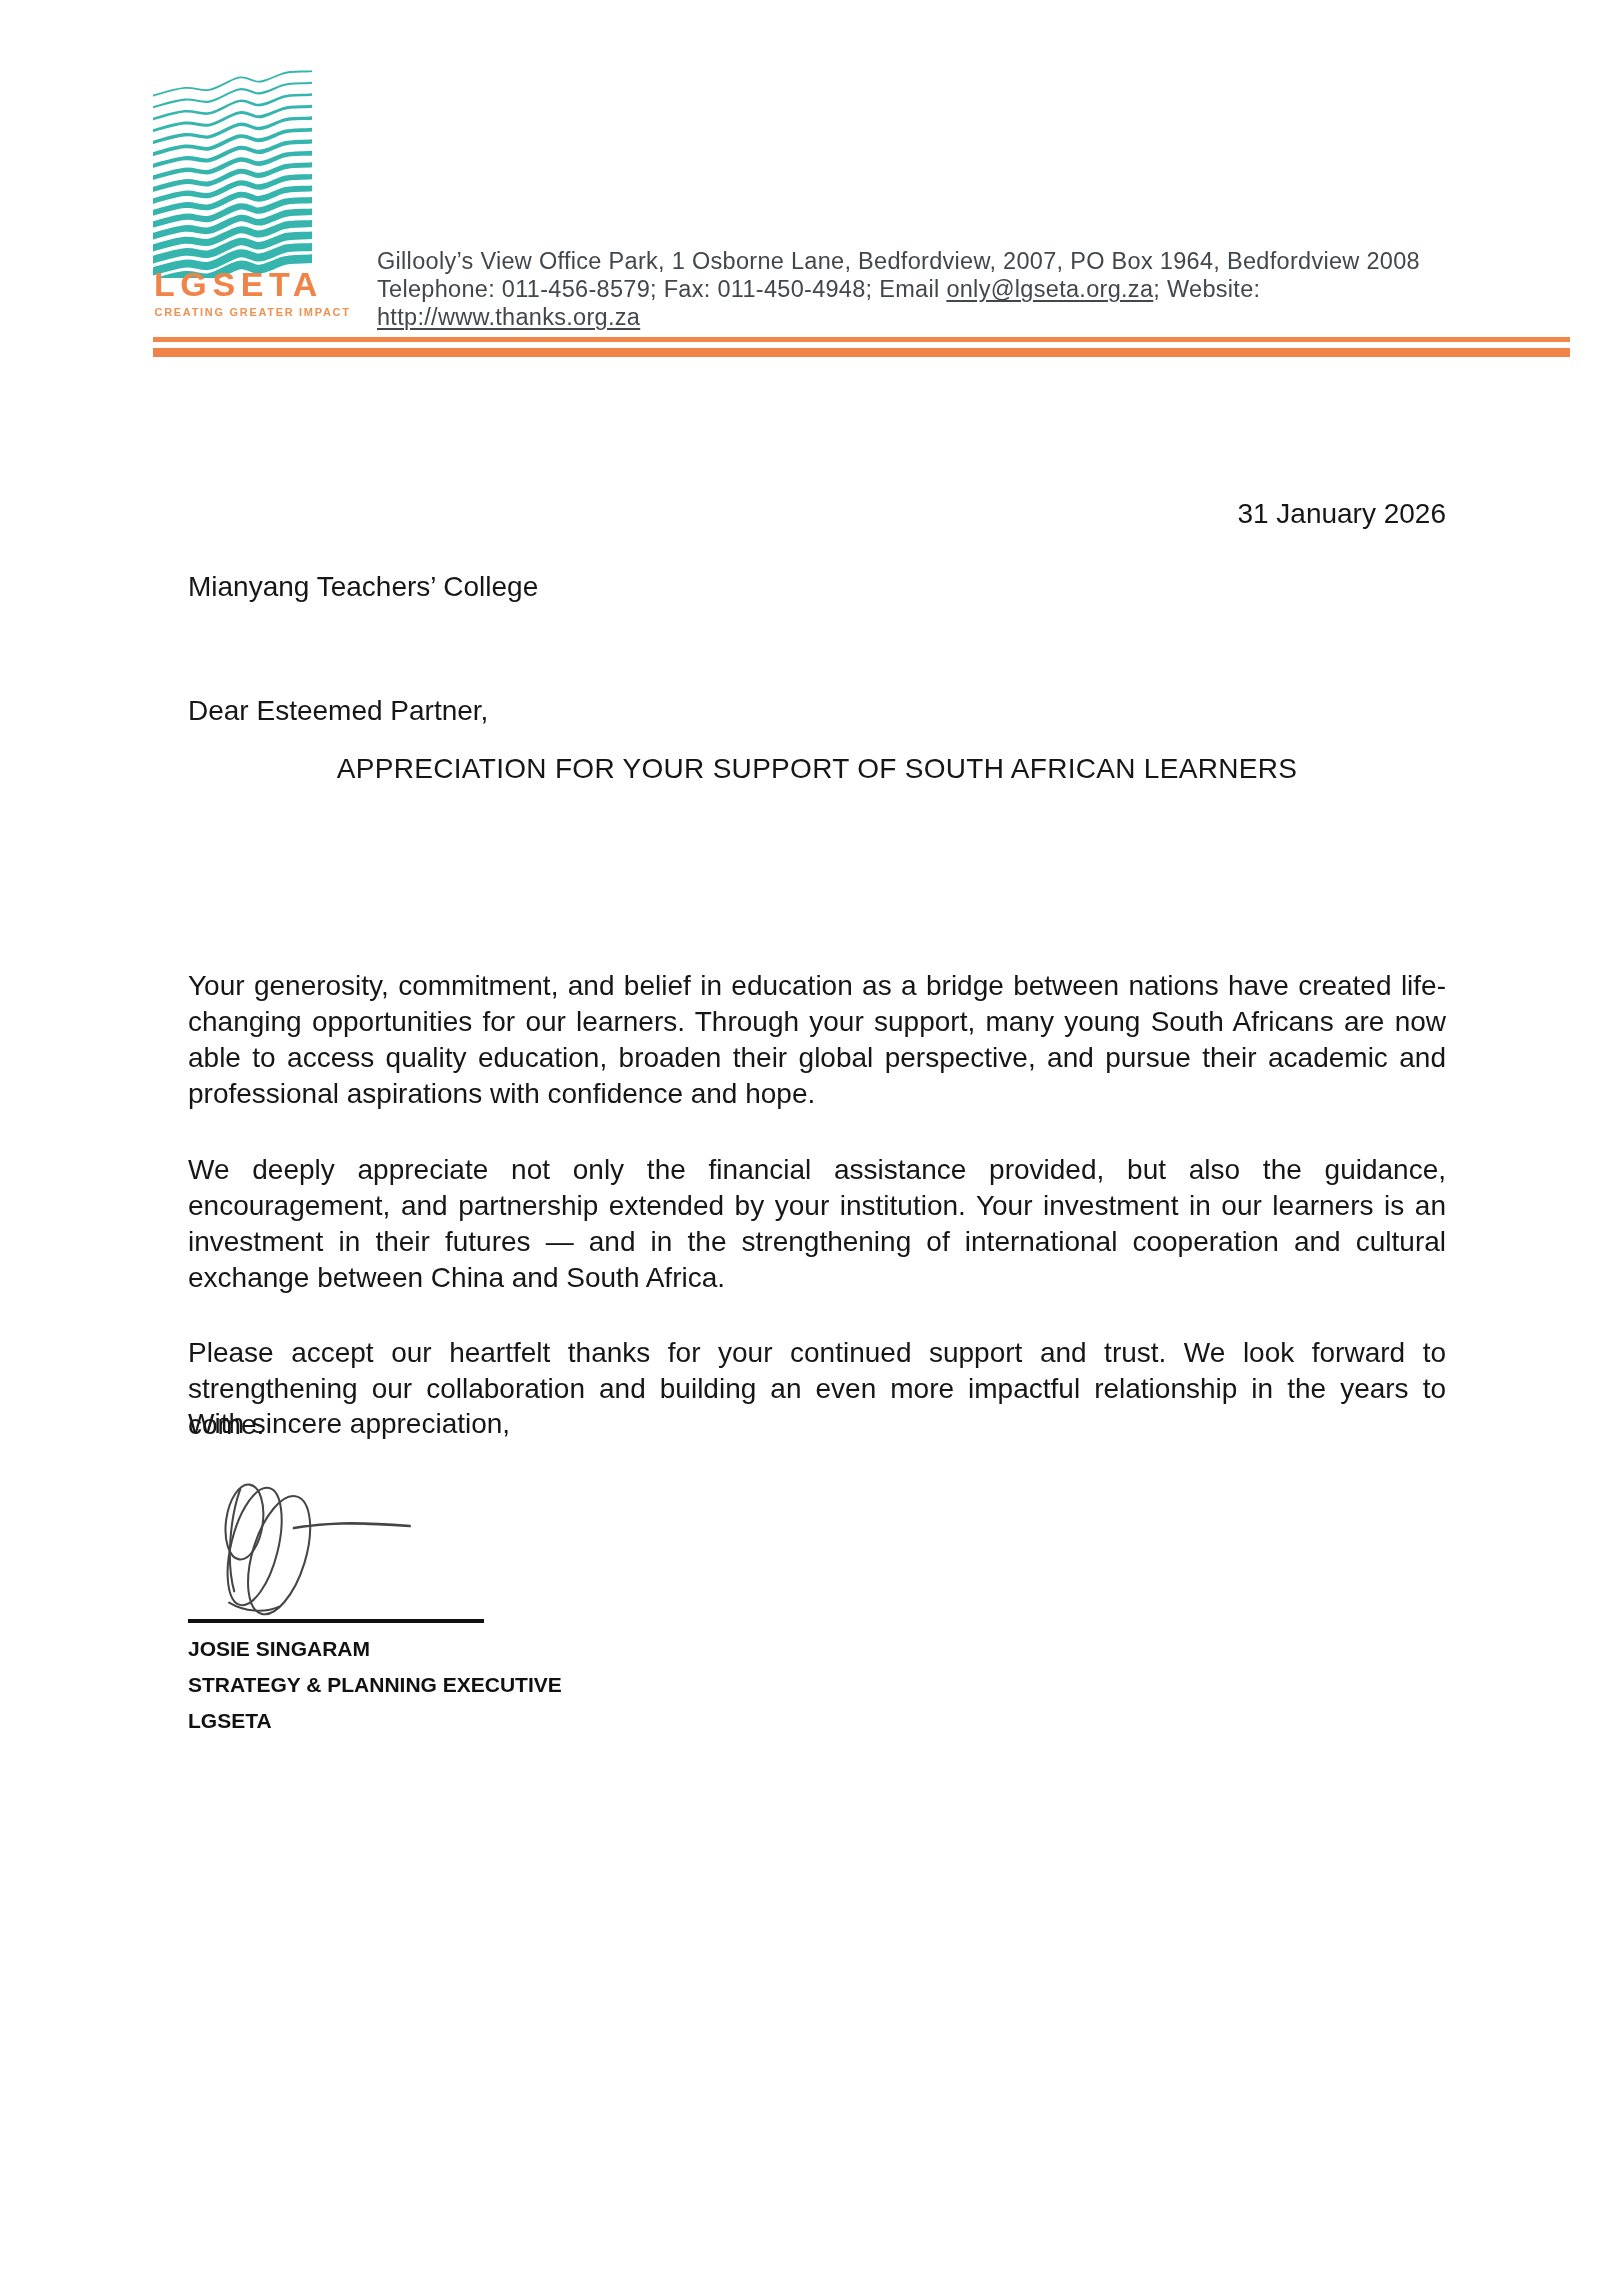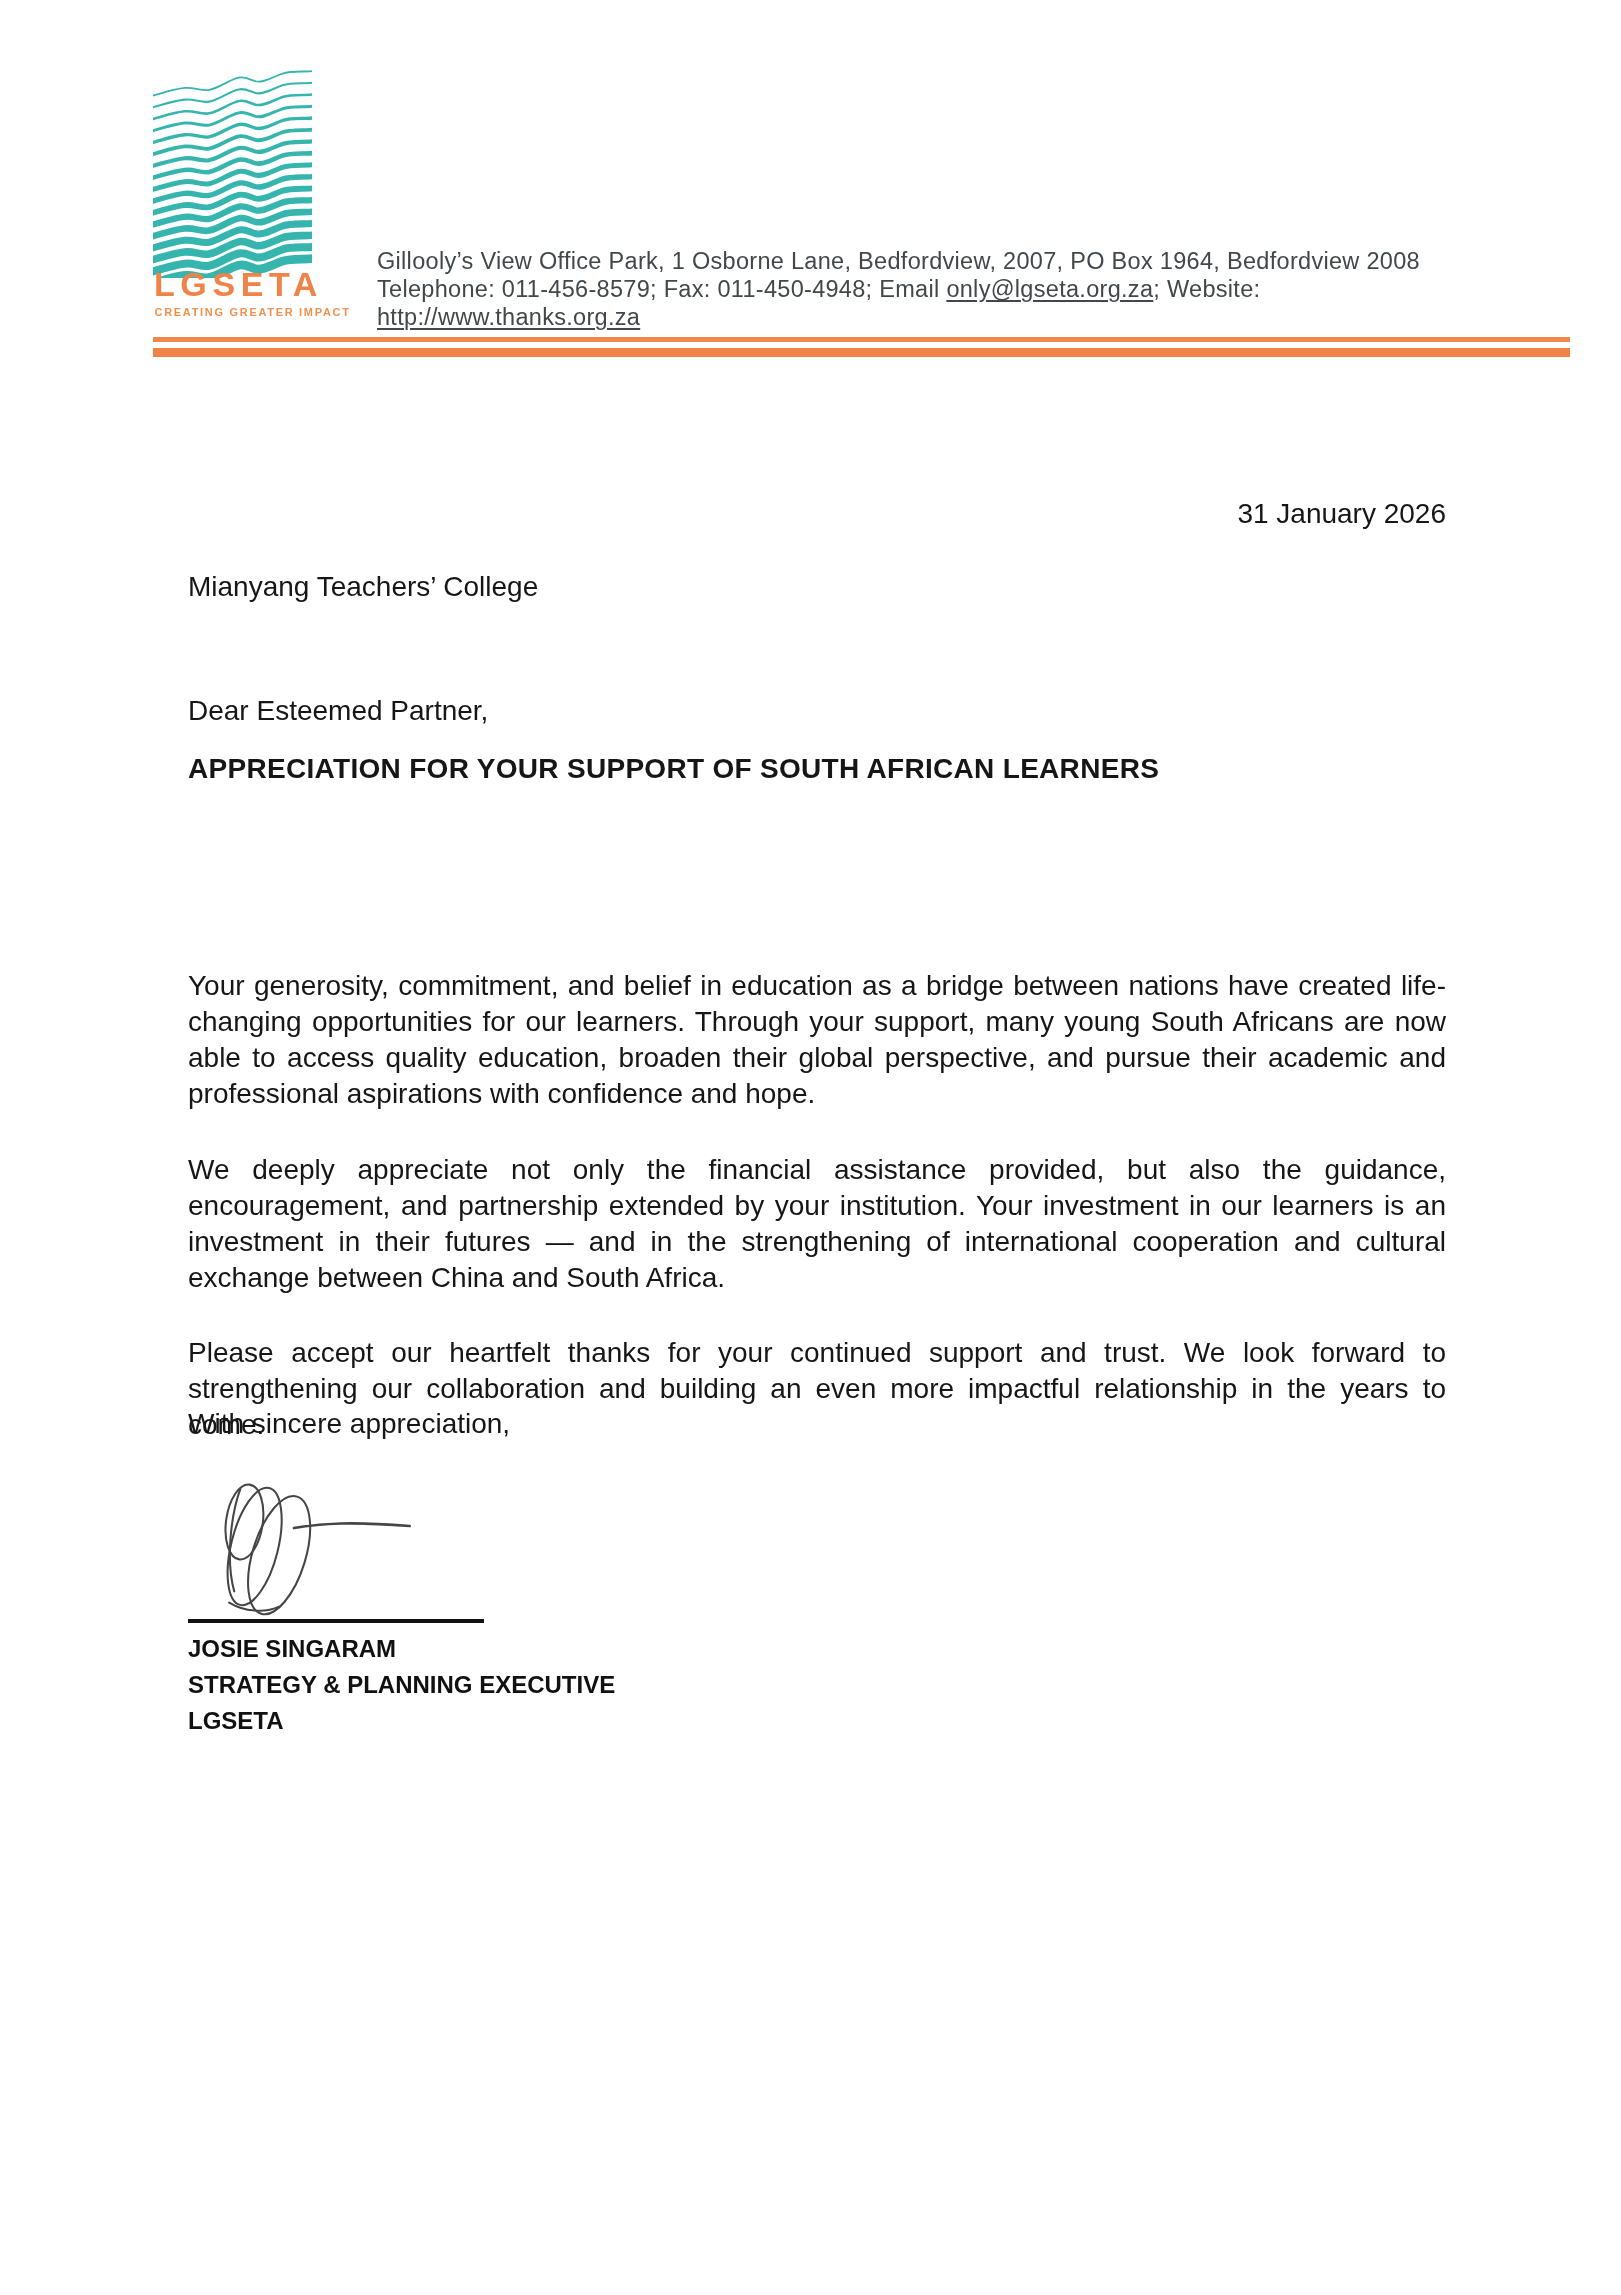--- a/index.html
+++ b/index.html
@@ -45,25 +45,25 @@
     position: absolute; left: 153px; top: 348px;
     width: 1417px; height: 8.7px; background: #EF8348;
   }
 
   
   .txt {
     position: absolute; left: 188px; width: 1258px;
     font-size: 28px; line-height: 36px; color: #161616;
   }
   .justify { text-align: justify; }
-  .subject { text-align: left; font-weight: 700; letter-spacing: 0.3px; }
+  .subject { text-align: center; font-weight: 400; letter-spacing: 0.3px; }
 
   .sig-svg { position: absolute; left: 179px; top: 1471px; width: 240px; height: 153px; }
   .sig-rule { position: absolute; left: 188px; top: 1619px; width: 296px; height: 4.1px; background: #111111; }
-  .sig-names { position: absolute; left: 188px; top: 1631px; font-size: 24px; font-weight: 700; line-height: 36px; color: #111111; }
+  .sig-names { position: absolute; left: 188px; top: 1631px; font-size: 21px; font-weight: 700; line-height: 36px; color: #111111; }
 </style>
 </head>
 <body>
 
 <div class="page">
 
   <div class="logo-block">
     <svg class="logo-waves" viewBox="0 0 312 410" fill="none" xmlns="http://www.w3.org/2000/svg">
       <defs>
         <path id="wv" d="M0,22 C22,16 42,9 62,7 C82,5 94,14 110,11 C128,8 148,-8 168,-13 C181,-16 190,-9 201,-6 C216,-2 234,-14 254,-21 C272,-27 295,-24 312,-26"></path>

